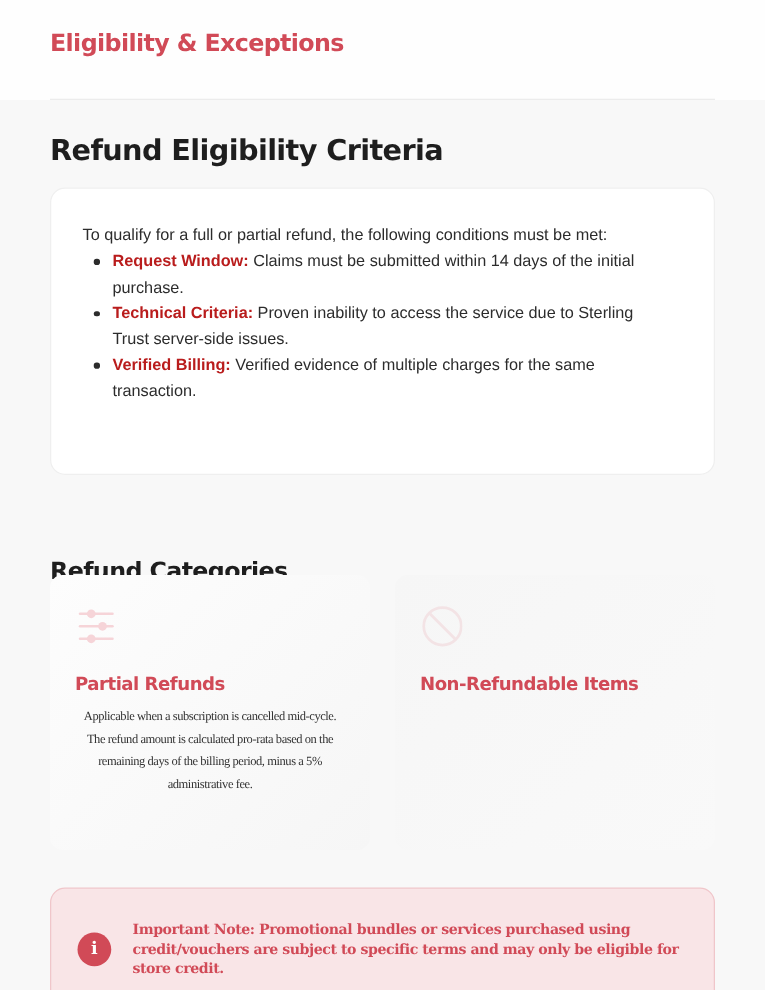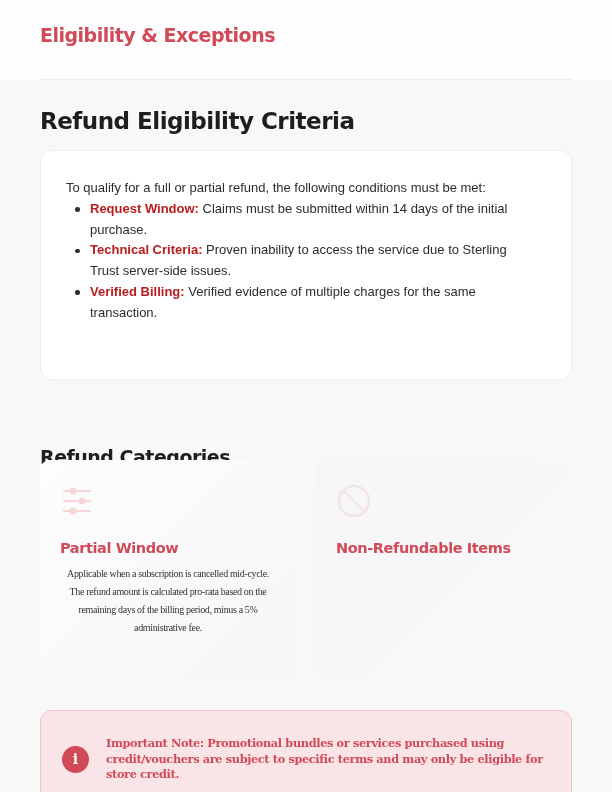--- a/index.html
+++ b/index.html
@@ -184,21 +184,21 @@
       <g stroke="#f6d4d8" stroke-width="2" stroke-linecap="round" fill="#f6d4d8">
         <line x1="4" y1="7" x2="30" y2="7"></line>
         <circle cx="13" cy="7" r="3.5" stroke="none"></circle>
         <line x1="4" y1="17" x2="30" y2="17"></line>
         <circle cx="22" cy="17" r="3.5" stroke="none"></circle>
         <line x1="4" y1="27" x2="30" y2="27"></line>
         <circle cx="13" cy="27" r="3.5" stroke="none"></circle>
       </g>
     </svg>
   </div>
-  <h3 class="cat-title">Partial Window</h3>
+  <h3 class="cat-title">Partial Refunds</h3>
   <p class="cat-body">Applicable when a subscription is cancelled mid-cycle. The refund amount is calculated pro-rata based on the remaining days of the billing period, minus a 5% administrative fee.</p>
 </div>
 
 <div class="cat-card right">
   <div class="cat-icon">
     <svg width="34" height="34" viewBox="0 0 34 34">
       <g stroke="#f3e3e5" stroke-width="2.2" fill="none">
         <circle cx="18" cy="17" r="15"></circle>
         <line x1="8" y1="7" x2="28" y2="27"></line>
       </g>

